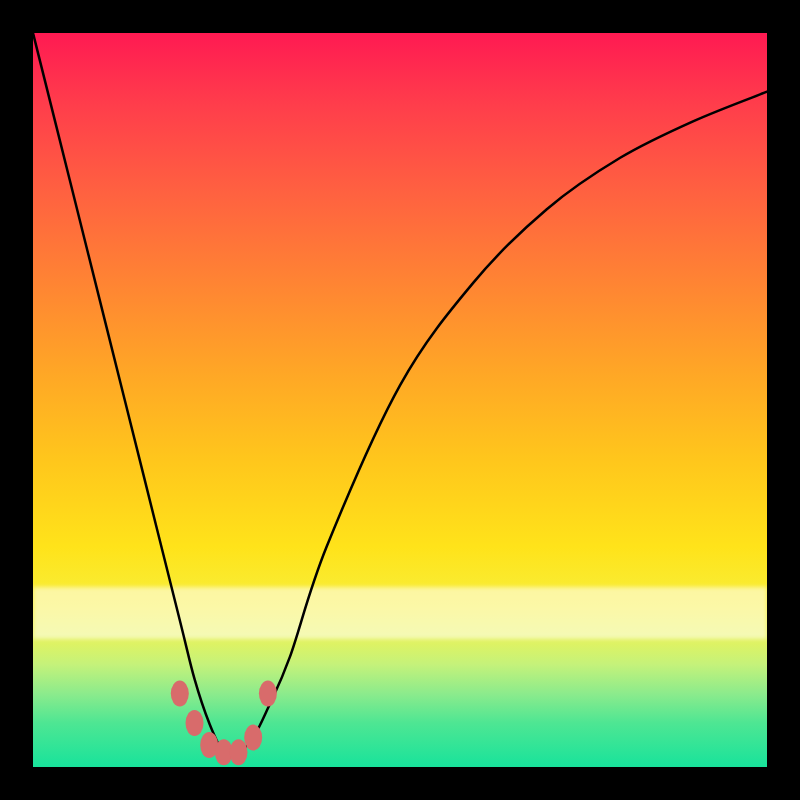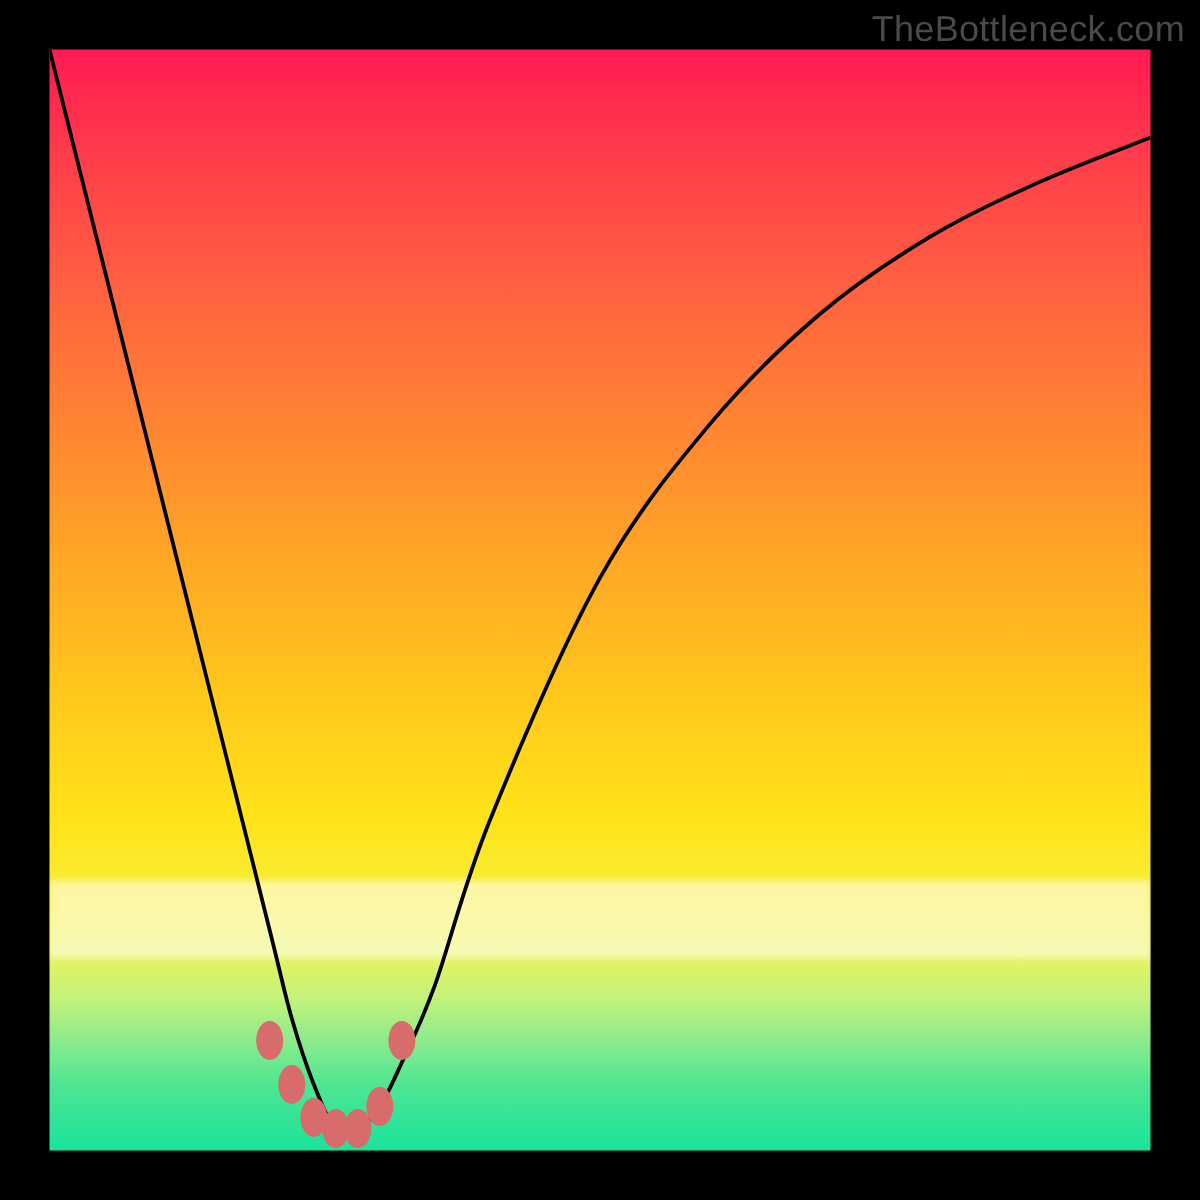--- a/index.html
+++ b/index.html
@@ -67,21 +67,20 @@
   }
   .marker {
     fill: #d86b6b;
     stroke: none;
   }
 </style>
 </head>
 <body>
 
 <div class="outer">
-  <div class="watermark">TheBottleneck.com</div>
   <div class="plot-area">
     <div class="white-band"></div>
     <svg class="curve" viewBox="0 0 734 734" preserveAspectRatio="none">
       <path id="curve-path" fill="none" stroke="#000" stroke-width="2.5" stroke-linecap="round" d="M 0.0 0.0 C 6.1 24.5, 24.5 97.9, 36.7 146.8 C 48.9 195.7, 61.2 244.7, 73.4 293.6 C 85.6 342.5, 97.9 391.5, 110.1 440.4 C 122.3 489.3, 138.2 552.9, 146.8 587.2 C 155.4 621.5, 156.6 628.8, 161.5 645.9 C 166.4 663.0, 171.3 677.7, 176.2 690.0 C 181.1 702.2, 185.9 714.4, 190.8 719.3 C 195.7 724.2, 200.6 721.8, 205.5 719.3 C 210.4 716.9, 215.3 712.0, 220.2 704.6 C 225.1 697.3, 228.8 688.7, 234.9 675.3 C 241.0 661.8, 247.1 650.8, 256.9 623.9 C 266.7 597.0, 275.3 559.1, 293.6 513.8 C 312.0 468.5, 342.5 396.4, 367.0 352.3 C 391.5 308.3, 415.9 278.9, 440.4 249.6 C 464.9 220.2, 489.3 197.0, 513.8 176.2 C 538.3 155.4, 562.7 139.5, 587.2 124.8 C 611.7 110.1, 636.1 99.1, 660.6 88.1 C 685.1 77.1, 721.8 63.6, 734.0 58.7"></path>
       <g id="markers-group">
           <ellipse cx="146.8" cy="660.6" rx="9" ry="13" class="marker"></ellipse>
           <ellipse cx="161.5" cy="690.0" rx="9" ry="13" class="marker"></ellipse>
           <ellipse cx="176.2" cy="712.0" rx="9" ry="13" class="marker"></ellipse>
           <ellipse cx="190.8" cy="719.3" rx="9" ry="13" class="marker"></ellipse>
           <ellipse cx="205.5" cy="719.3" rx="9" ry="13" class="marker"></ellipse>

